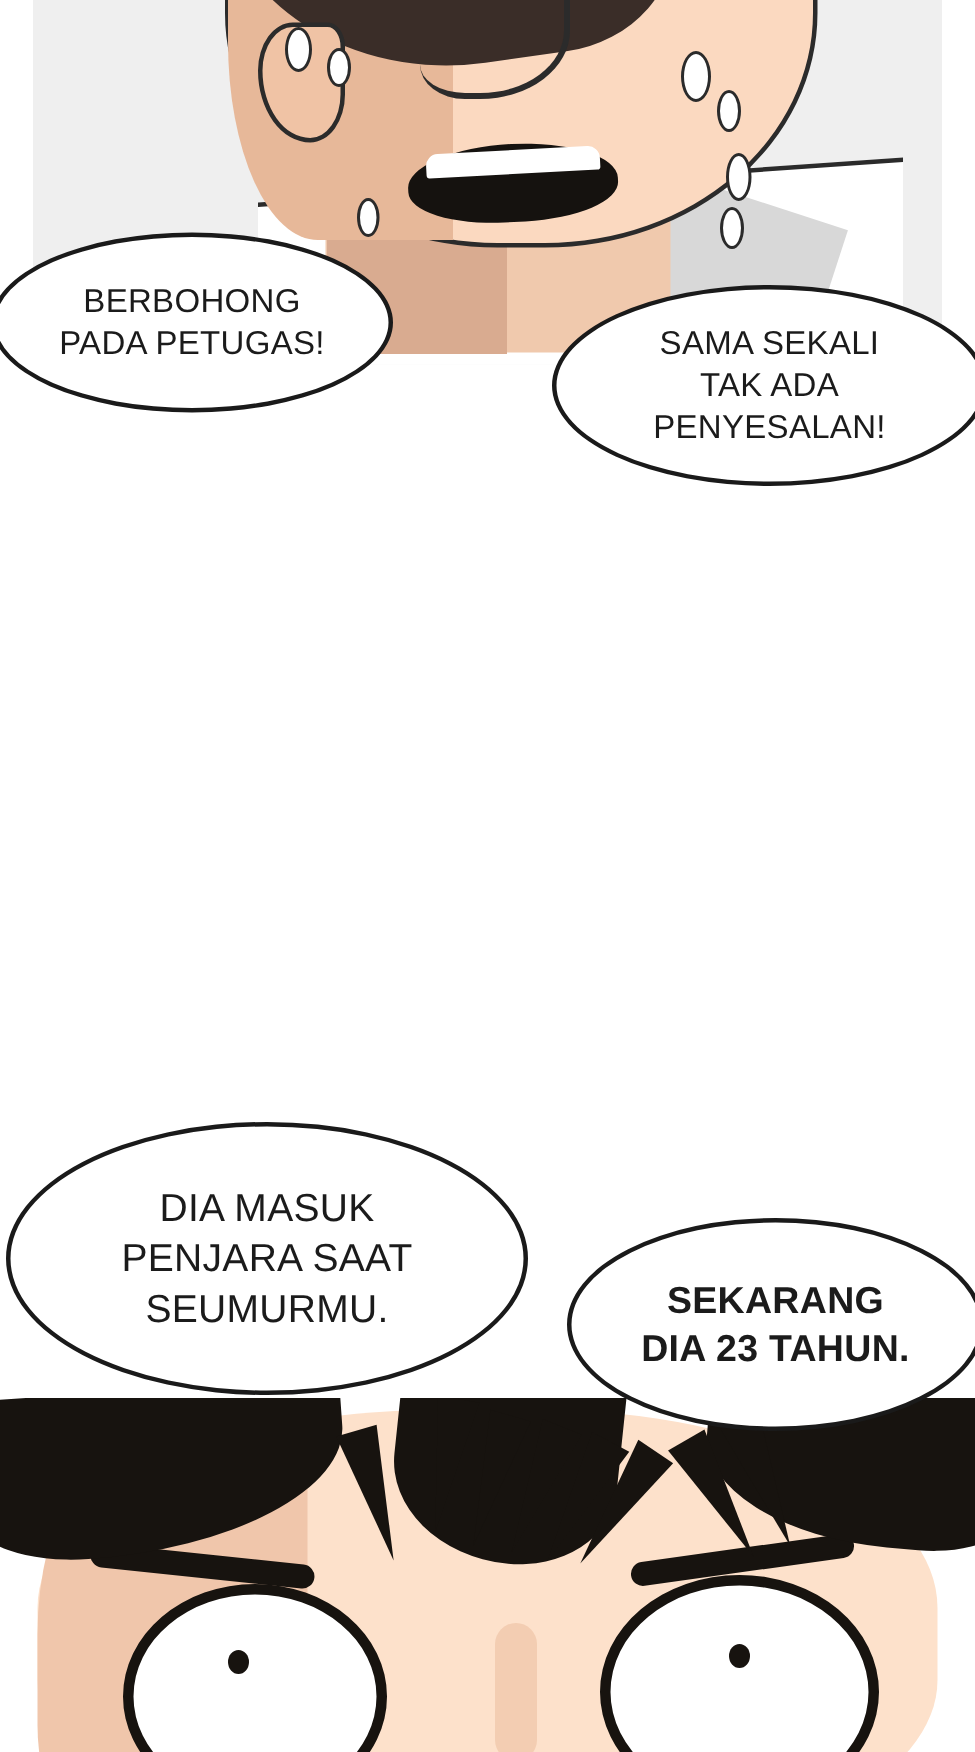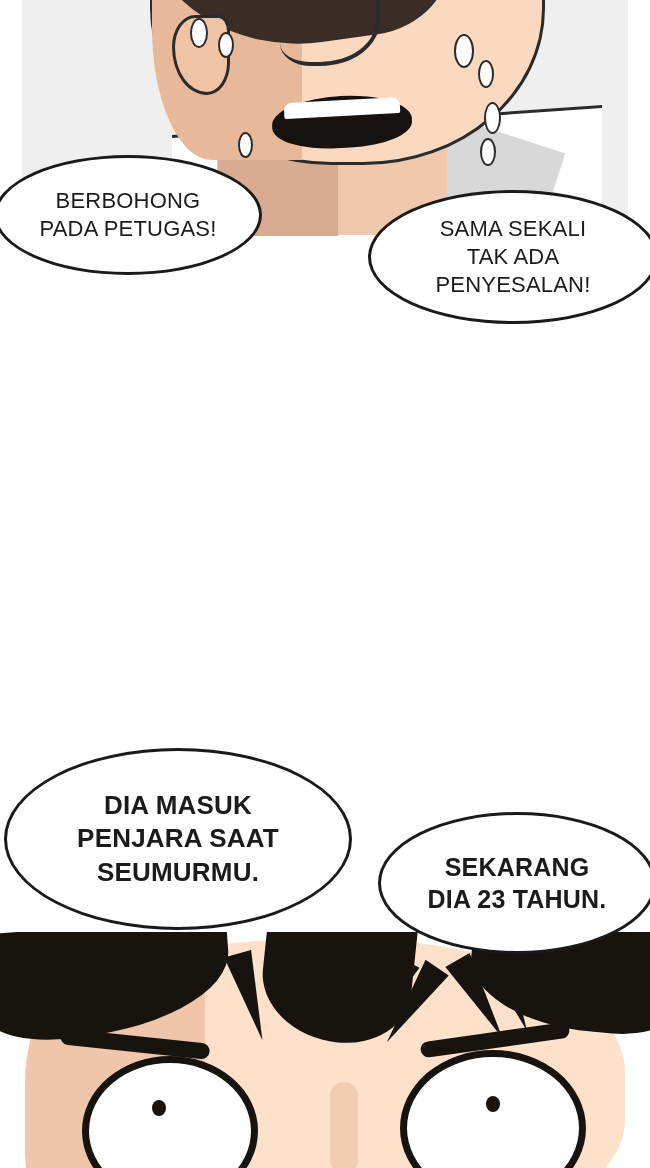--- a/index.html
+++ b/index.html
@@ -291,21 +291,21 @@
     height: 134px;
     font-size: 22px;
     z-index: 5;
   }
   .balloon.b3 {
     left: 4px;
     top: 748px;
     width: 348px;
     height: 182px;
     font-size: 26px;
-    font-weight: bold;
+    font-weight: normal;
     z-index: 6;
   }
   .balloon.b4 {
     left: 378px;
     top: 812px;
     width: 278px;
     height: 142px;
     font-size: 25px;
     font-weight: bold;
     z-index: 6;

